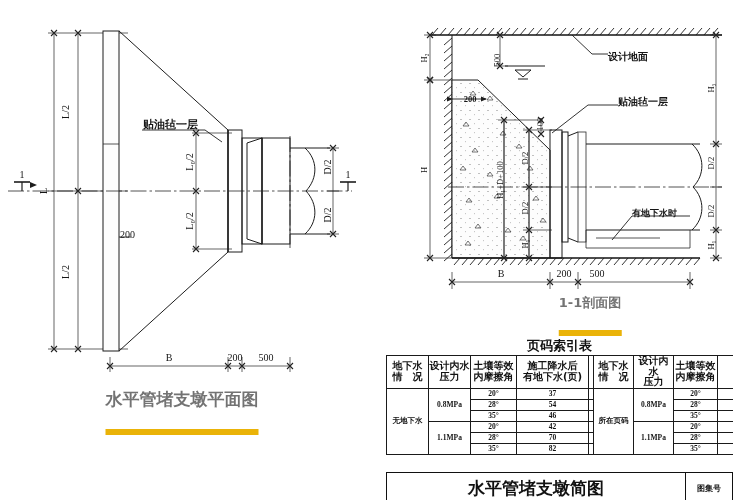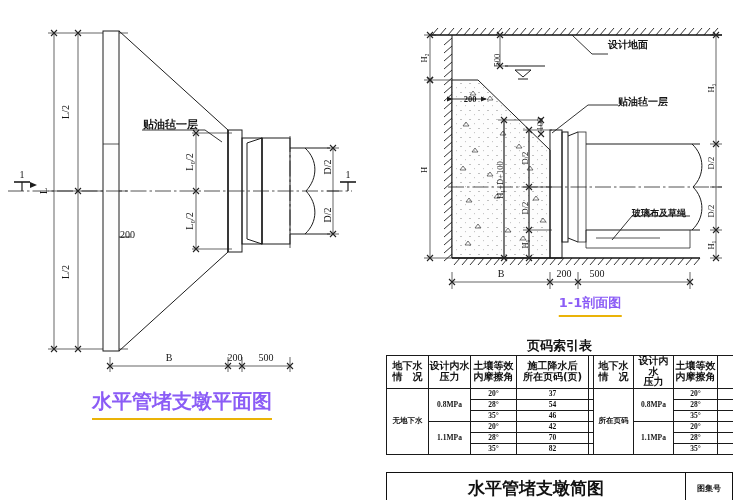--- a/index.html
+++ b/index.html
@@ -49,27 +49,27 @@
   .dim-t { font-size: 10px; }
   .dim-s { font-size: 8.5px; }
   .cn { font-family: "DejaVu Sans", "Liberation Sans", sans-serif; font-weight: 700; }
   .rot90c { transform: translate(-50%,-50%) rotate(-90deg); }
   .ctr { transform: translate(-50%,-50%); }
 
   .fig-title {
     position: absolute;
     font-family: "DejaVu Sans", "Liberation Sans", sans-serif;
     font-weight: 700;
-    color: #8b5cf6;
+    color: #737373;
     white-space: nowrap;
     transform: translateX(-50%);
-    border-bottom: 2px solid #eab308;
-    padding-bottom: 3px;
-  }
-  #title-plan { font-size: 20px; }
+    border-bottom: 6px solid #eab308;
+    padding-bottom: 18px;
+  }
+  #title-plan { font-size: 17px; }
   #title-section { font-size: 13px; }
 
   #note {
     position: absolute;
     left: 36px;
     top: 470px;
     font-size: 10px;
     font-family: "DejaVu Sans", "Liberation Sans", sans-serif;
     color: #151515;
     font-weight: 600;
@@ -482,23 +482,23 @@
   <div class="lbl dim-s ctr" style="left:470px; top:99px; font-weight:600;">200</div>
 
   <div class="lbl dim-s rot90c" style="left:500px; top:180px;">H₁+D+100</div>
 
   <div class="lbl dim-s rot90c" style="left:525px; top:158px;">D/2</div>
   <div class="lbl dim-s rot90c" style="left:525px; top:208px;">D/2</div>
   <div class="lbl dim-s rot90c" style="left:525px; top:244px;">H₁</div>
 
   <div class="lbl dim-s rot90c" style="left:540px; top:124px;">100</div>
 
-  <div class="lbl cn" style="left:608px; top:40px; font-size:10px;">设计地面</div>
+  <div class="lbl cn" style="left:608px; top:52px; font-size:10px;">设计地面</div>
   <div class="lbl cn" style="left:618px; top:97px; font-size:10px;">贴油毡一层</div>
-  <div class="lbl cn" style="left:632px; top:209px; font-size:9px;">玻璃布及草绳</div>
+  <div class="lbl cn" style="left:632px; top:209px; font-size:9px;">有地下水时</div>
 
   <div class="lbl dim-t ctr" style="left:501px; top:274px;">B</div>
   <div class="lbl dim-t ctr" style="left:564px; top:274px;">200</div>
   <div class="lbl dim-t ctr" style="left:597px; top:274px;">500</div>
 
   <div class="fig-title" id="title-section" style="left:590px; top:294px;">1-1剖面图</div>
 
 
   <div id="table-block">
     <div id="tbl-title">页码索引表</div>
@@ -524,21 +524,21 @@
           <th>
             <span>设计内水</span><br>
             <span>压力</span>
           </th>
           <th>
             <span>土壤等效</span><br>
             <span>内摩擦角</span>
           </th>
           <th>
             <span>施工降水后</span><br>
-            <span>所在页码(页)</span>
+            <span>有地下水(页)</span>
           </th>
           <td class="gap"></td>
           <th>
             <span>地下水</span><br>
             <span>情　况</span>
           </th>
           <th>
             <span>设计内水</span><br>
             <span>压力</span>
           </th>

